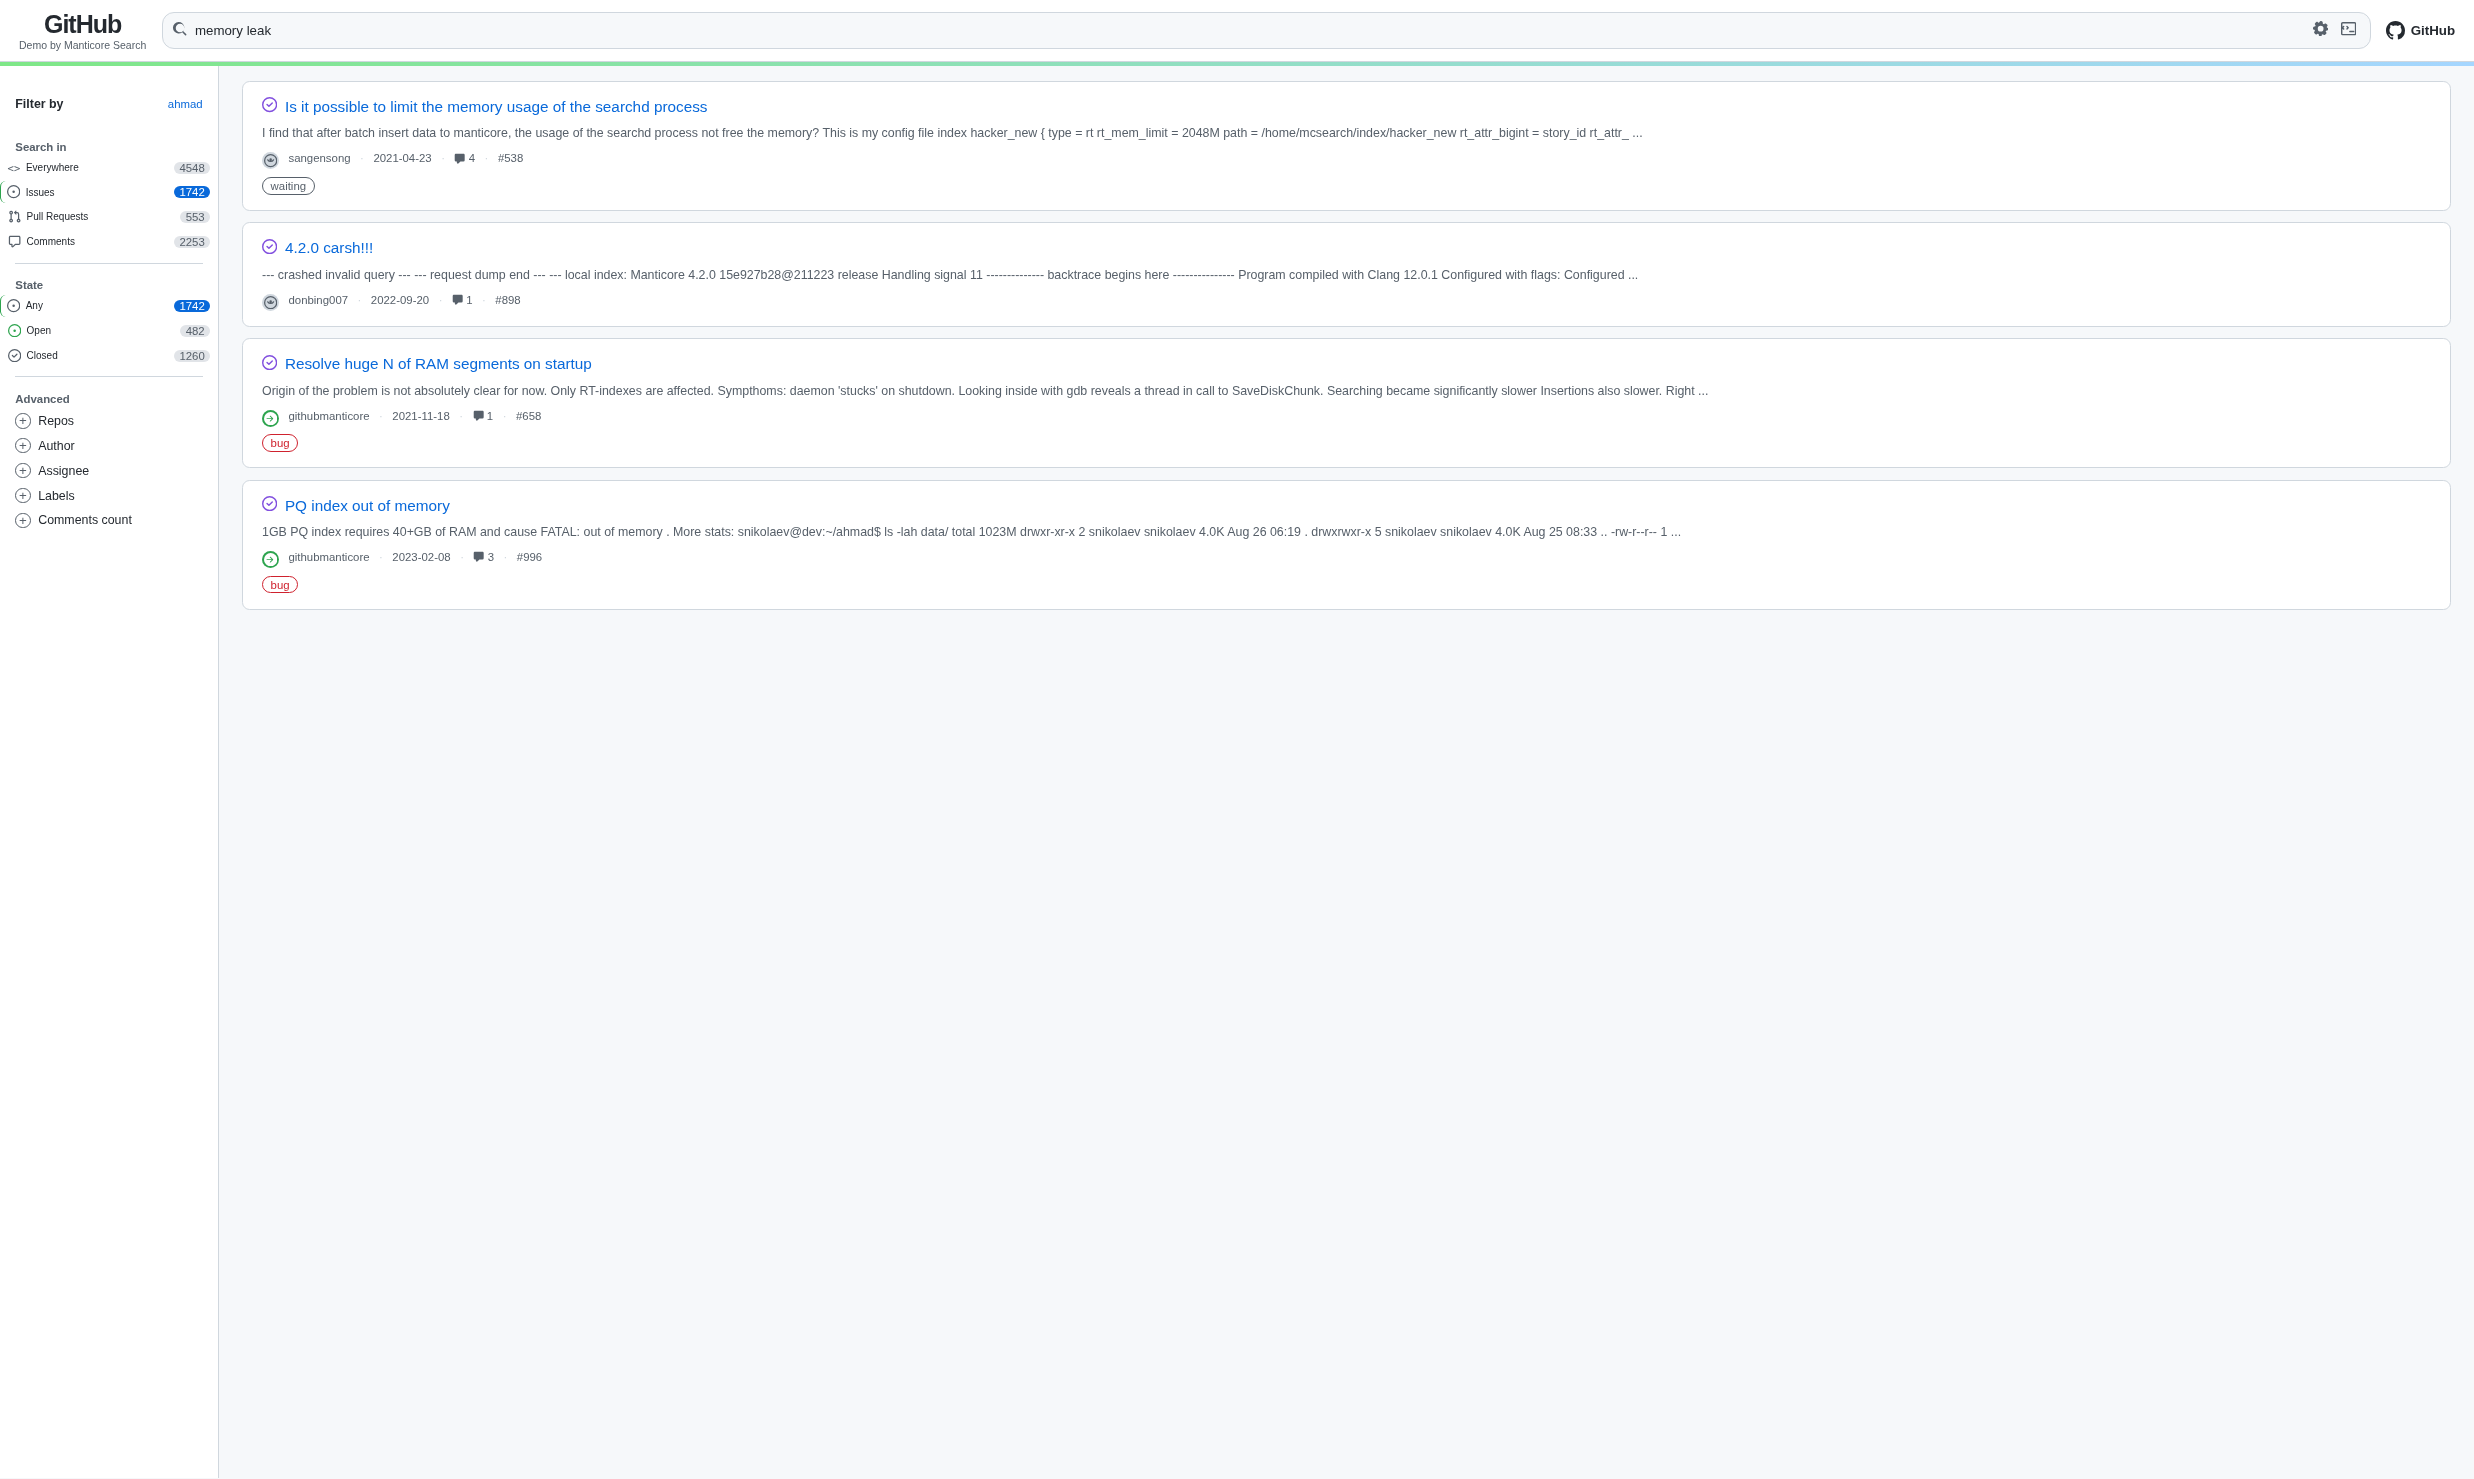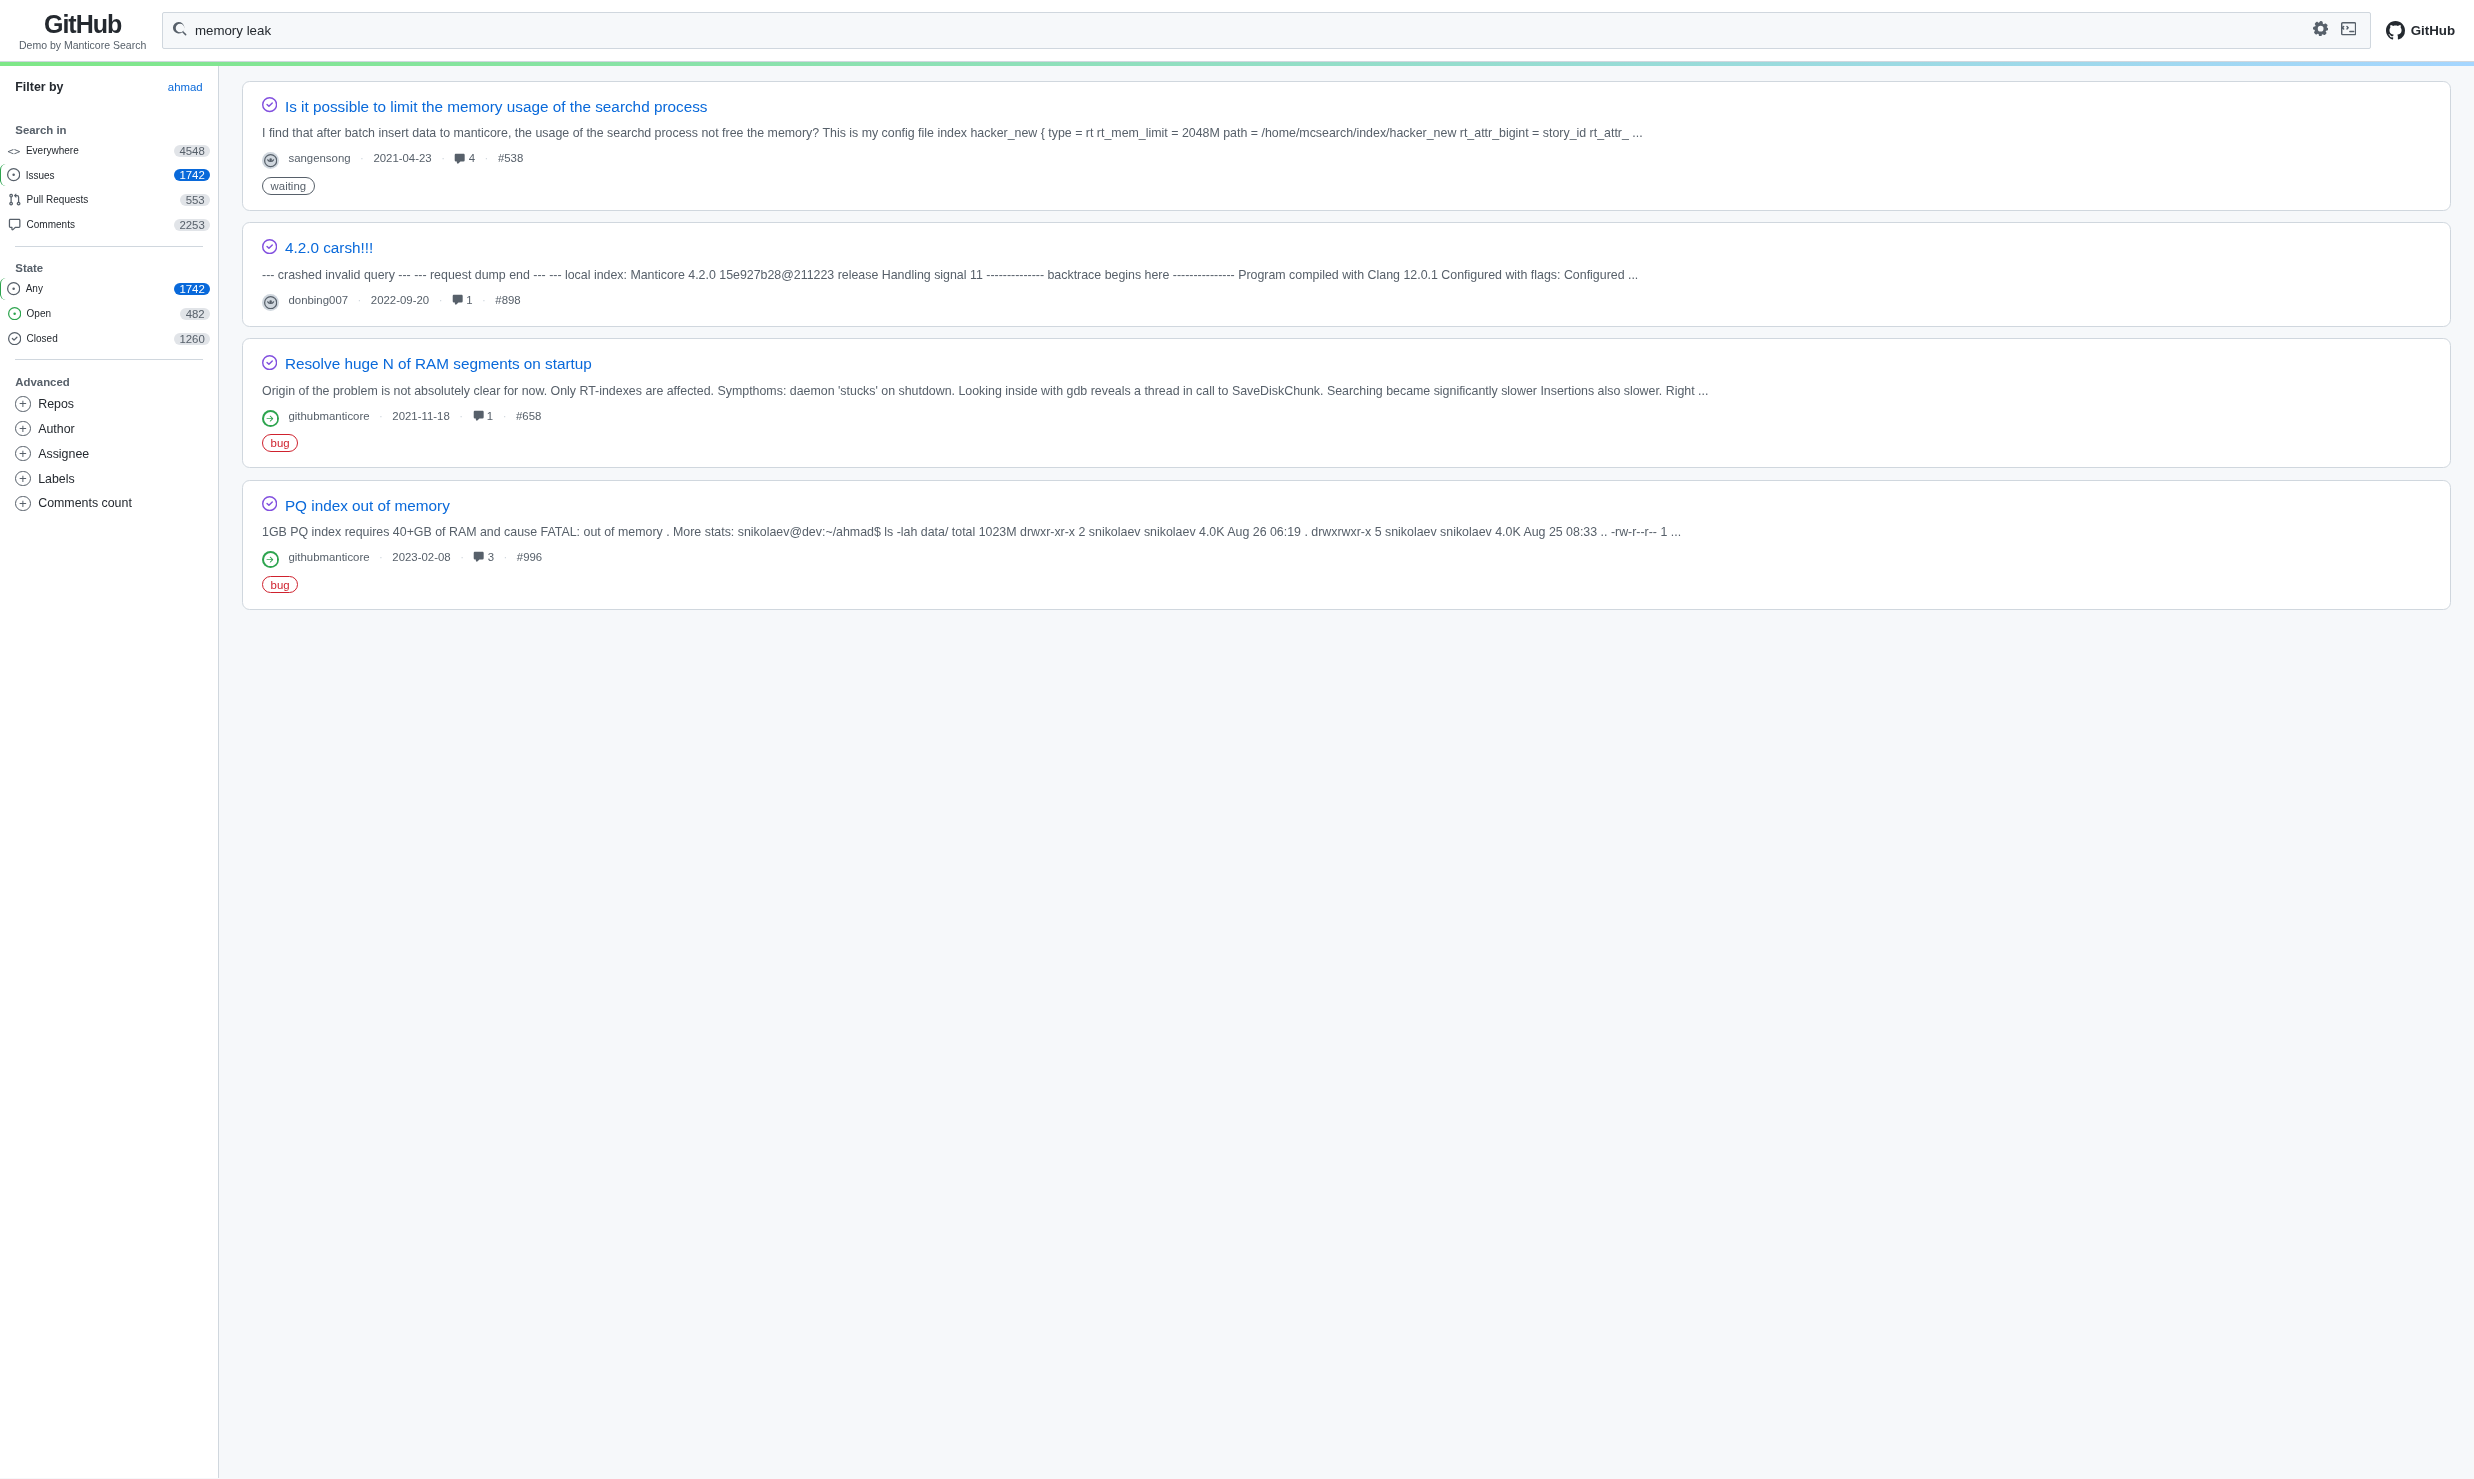--- a/index.html
+++ b/index.html
@@ -32,21 +32,21 @@
     .header-logo .logo-sub {
       font-size: 10.5px;
       color: #57606a;
       white-space: nowrap;
     }
     .search-bar-wrap {
       flex: 1;
       display: flex;
       align-items: center;
       border: 1px solid #d0d7de;
-      border-radius: 2px;
+      border-radius: 12px;
       background: #f6f8fa;
       padding: 5.7px 9.5px;
       gap: 7.6px;
     }
     .search-bar-wrap input {
       border: none;
       background: transparent;
       outline: none;
       font-size: 13.3px;
       flex: 1;
@@ -89,21 +89,21 @@
       display: flex;
       min-height: calc(100vh - 67px);
     }
 
     
     .sidebar {
       width: 219px;
       min-width: 219px;
       background: #fff;
       border-right: 1px solid #d0d7de;
-      padding: 14px 0;
+      padding: 31px 0;
     }
     .sidebar-section {
       padding: 0 15.3px 15.3px 15.3px;
     }
     .sidebar-header {
       display: flex;
       justify-content: space-between;
       align-items: center;
       margin-bottom: 9.5px;
     }

